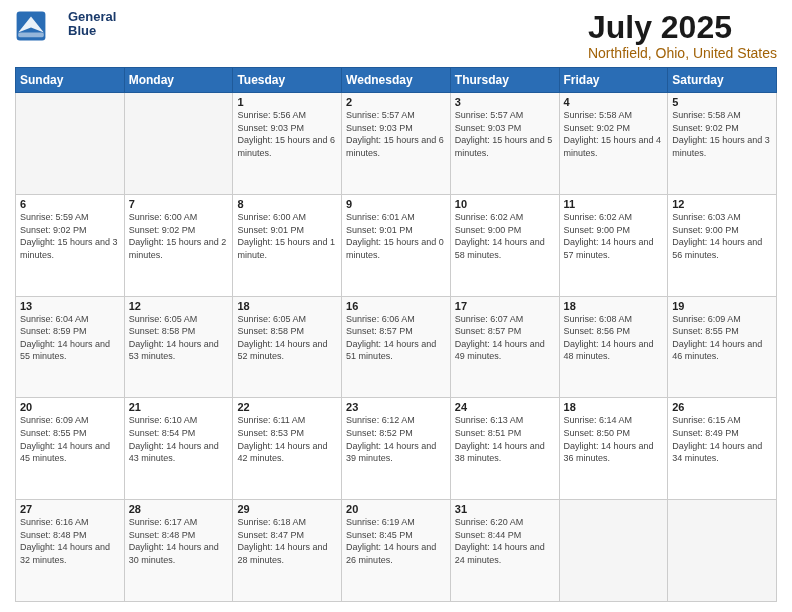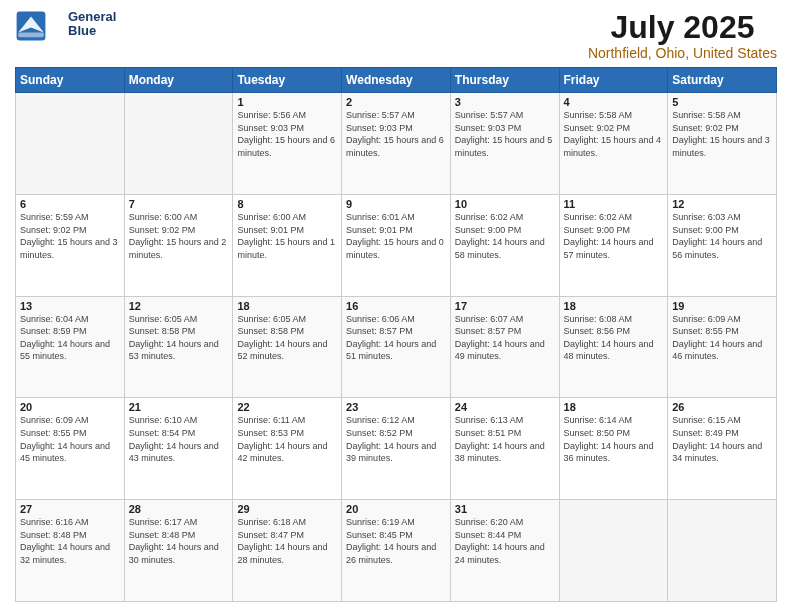--- a/index.html
+++ b/index.html
@@ -32,21 +32,21 @@
       font-size: 13px;
       font-weight: bold;
       color: #1a3a6b;
       line-height: 1.1;
     }
     .logo-icon {
       width: 32px;
       height: 32px;
     }
     .title-section {
-      text-align: center;
+      text-align: left;
     }
     .main-title {
       font-size: 32px;
       font-weight: bold;
       color: #1a1a1a;
       line-height: 1.1;
     }
     .subtitle {
       font-size: 14px;
       color: #a16207;

